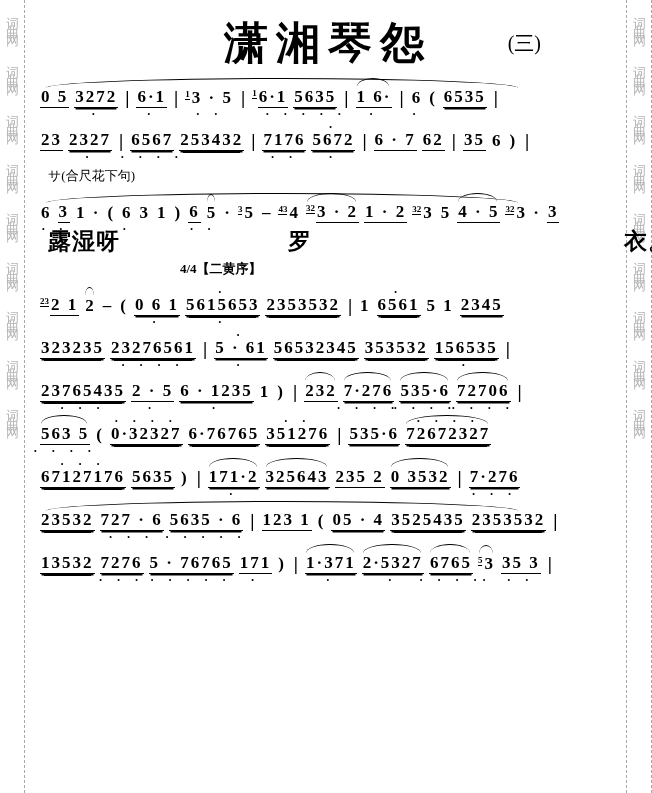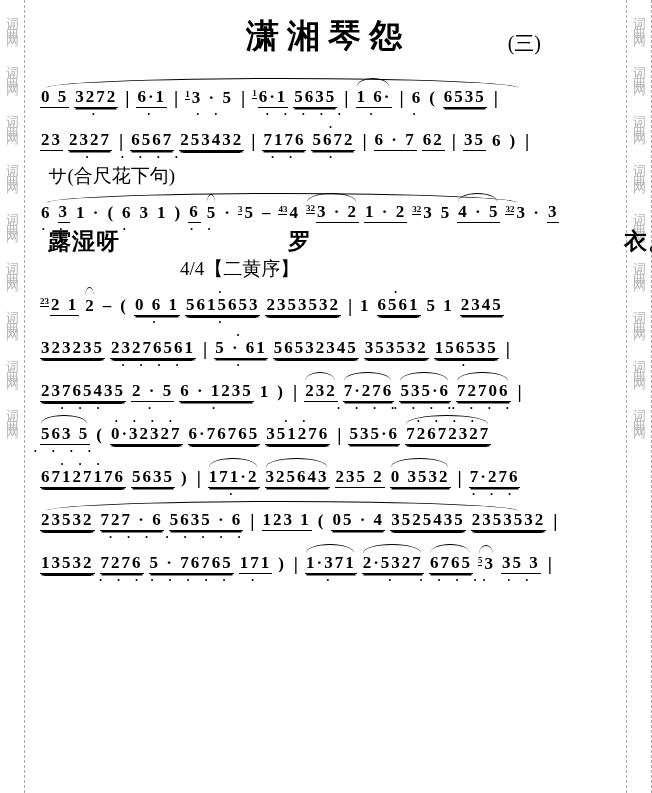--- a/index.html
+++ b/index.html
@@ -7,25 +7,25 @@
         border-bottom:1px dashed #9a9a9a;font-family:"Liberation Serif","DejaVu Serif",serif;color:#000;}
   
   .rail{position:absolute;top:0;bottom:0;display:flex;align-items:flex-start;justify-content:center;}
   .rail-left{left:0;width:24px;border-right:1px dashed #aaa;}
   .rail-right{right:0;width:24px;border-left:1px dashed #aaa;border-right:1px dashed #aaa;}
   .wm-text{writing-mode:vertical-rl;text-orientation:upright;color:#b5b5b5;font-size:13px;
            letter-spacing:9px;padding-top:6px;line-height:20px;user-select:none;}
   
   .content{position:absolute;left:40px;right:36px;top:0;}
   .title-row{position:relative;height:62px;padding-top:14px;}
-  .title-row h1{margin:0;text-align:center;font-size:33px;font-weight:bold;letter-spacing:8px;}
+  .title-row h1{margin:0;text-align:center;font-size:44px;font-weight:bold;letter-spacing:8px;}
   .part-label{position:absolute;right:75px;top:30px;font-size:20px;}
   
-  .label-line{font-size:19px;line-height:26px;margin:2px 0;}
-  .label-bold{font-weight:normal;}
+  .label-line{font-size:13px;line-height:26px;margin:2px 0;}
+  .label-bold{font-weight:bold;}
   .music-line{position:relative;padding-top:11px;margin-bottom:1px;white-space:nowrap;}
   .phrase-arc{position:absolute;top:2px;left:6px;width:82%;height:9px;
               border-top:1.5px solid #000;border-radius:100% 100% 0 0/200% 200% 0 0;}
   .note-group{position:relative;display:inline-block;margin:0 5px 0 0;padding-bottom:10px;vertical-align:bottom;}
   .txt{display:inline-block;font-family:"Liberation Serif","DejaVu Serif",serif;font-weight:bold;
        font-size:17px;letter-spacing:2px;line-height:20px;padding:0 1px;}
   .u1 .txt{border-bottom:1.5px solid #000;}
   .u2 .txt{border-bottom:1.5px solid #000;box-shadow:0 3px 0 -1.5px #000;text-align:center;}
   .u3 .txt{border-bottom:1.5px solid #000;box-shadow:0 3px 0 -1.5px #000,0 6px 0 -4px #000;}
   .grace{font-size:9px;font-weight:bold;vertical-align:super;border-bottom:1px solid #000;

